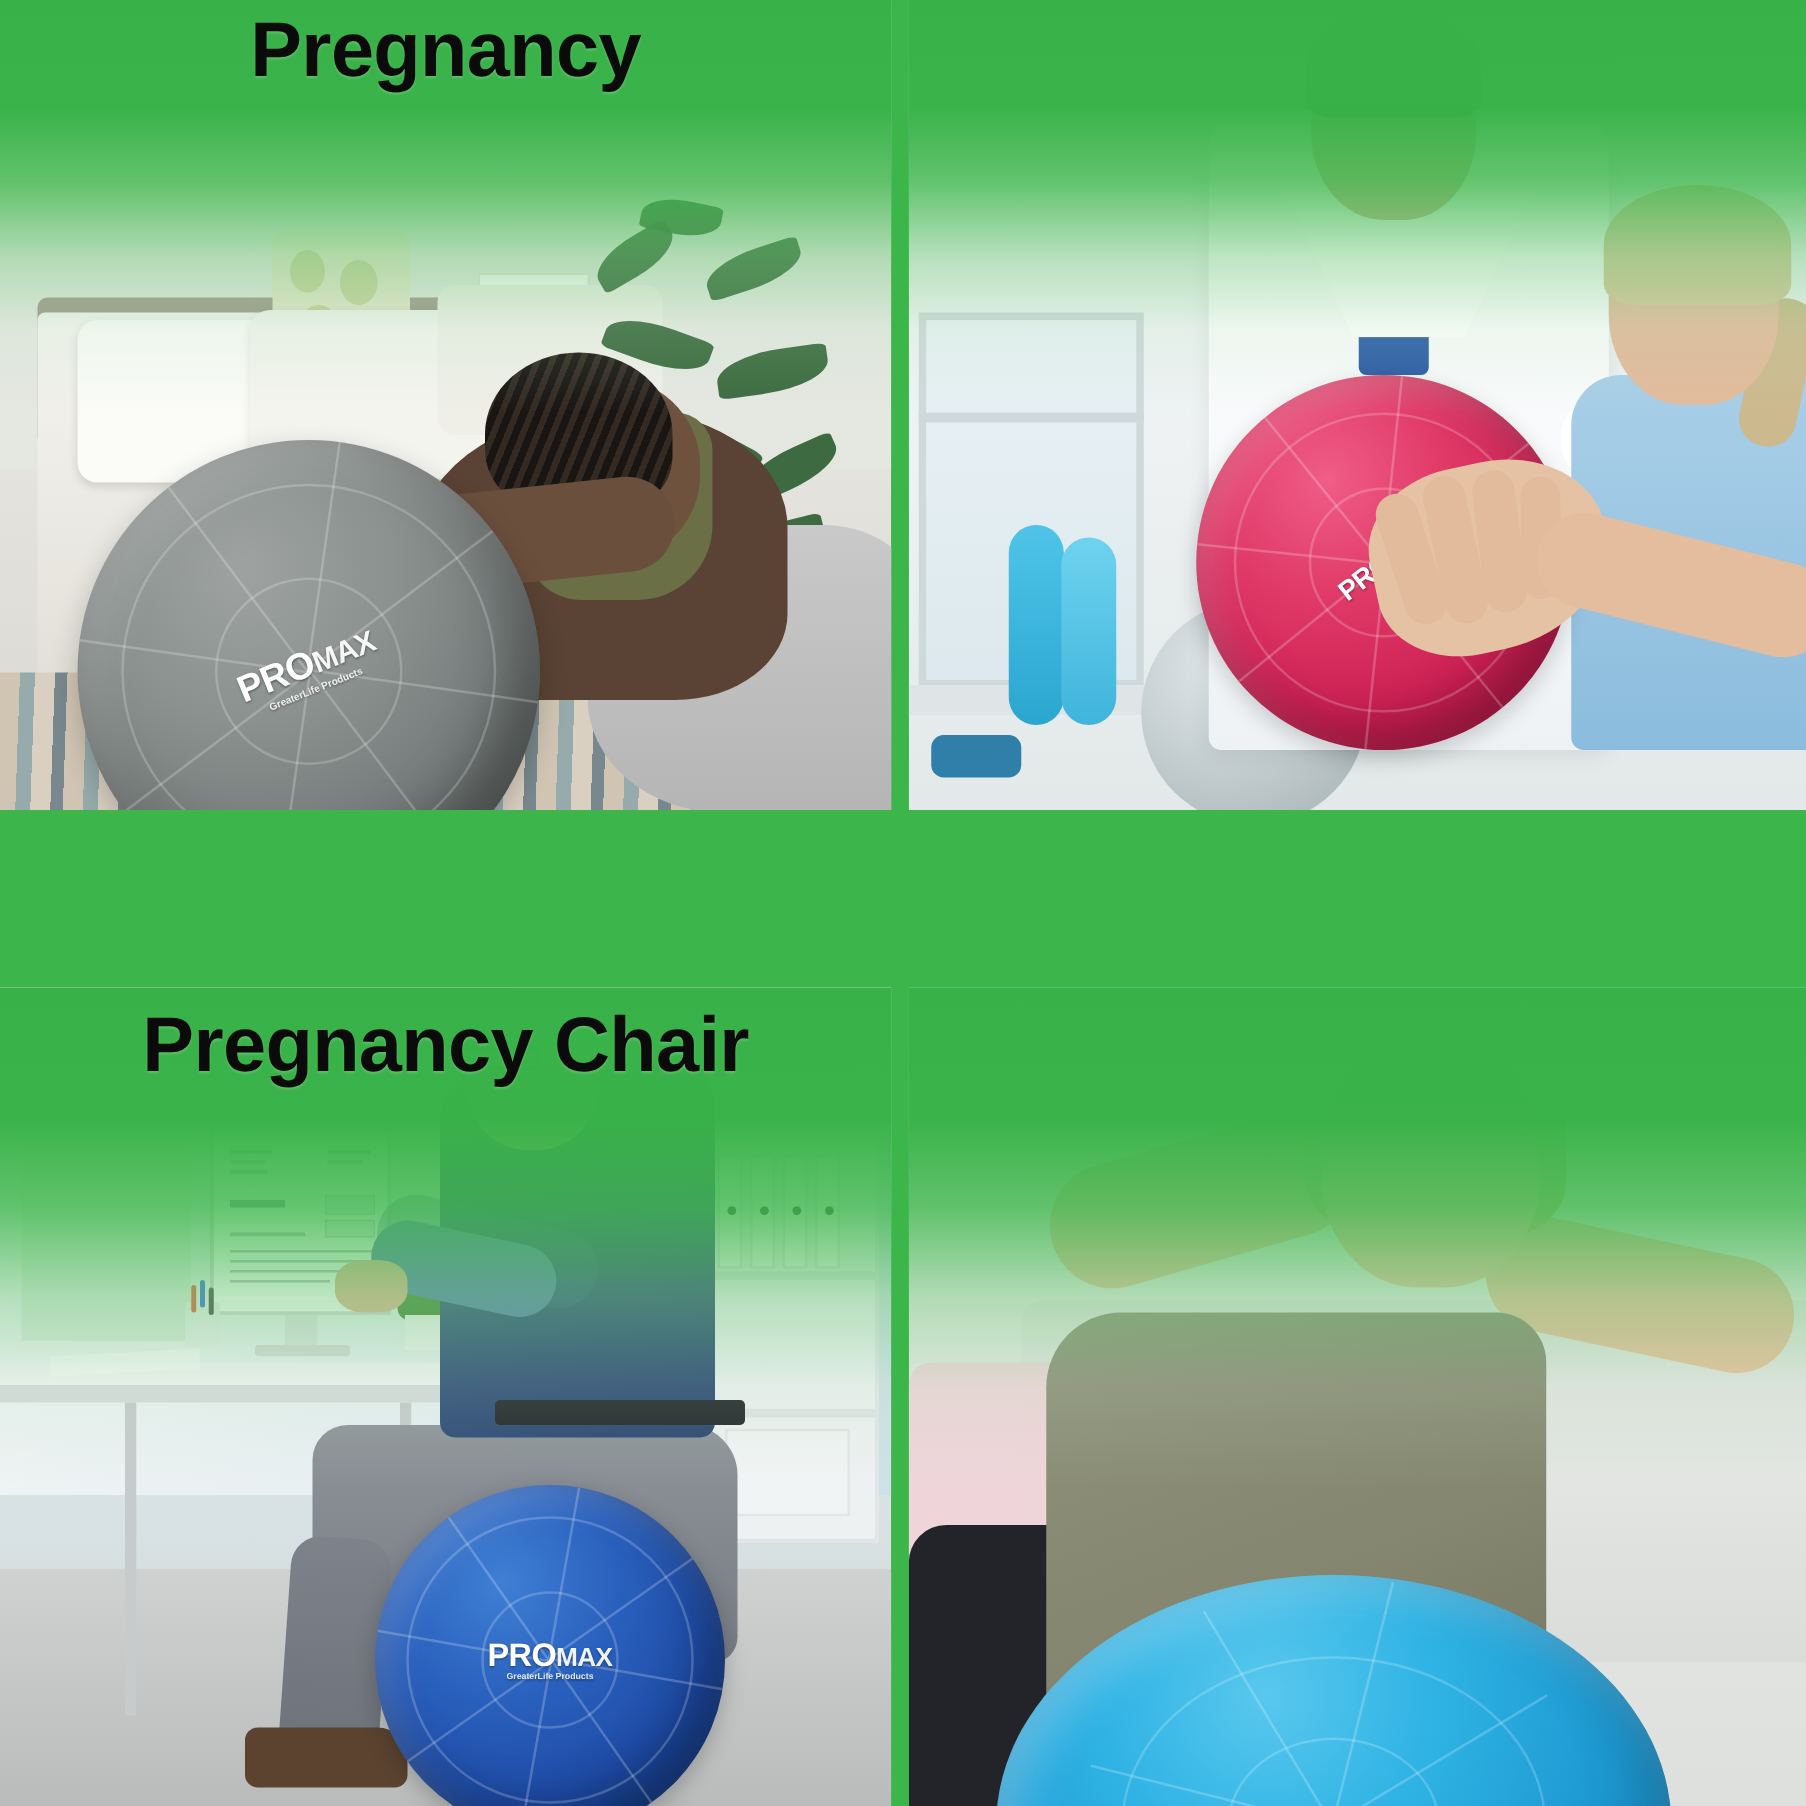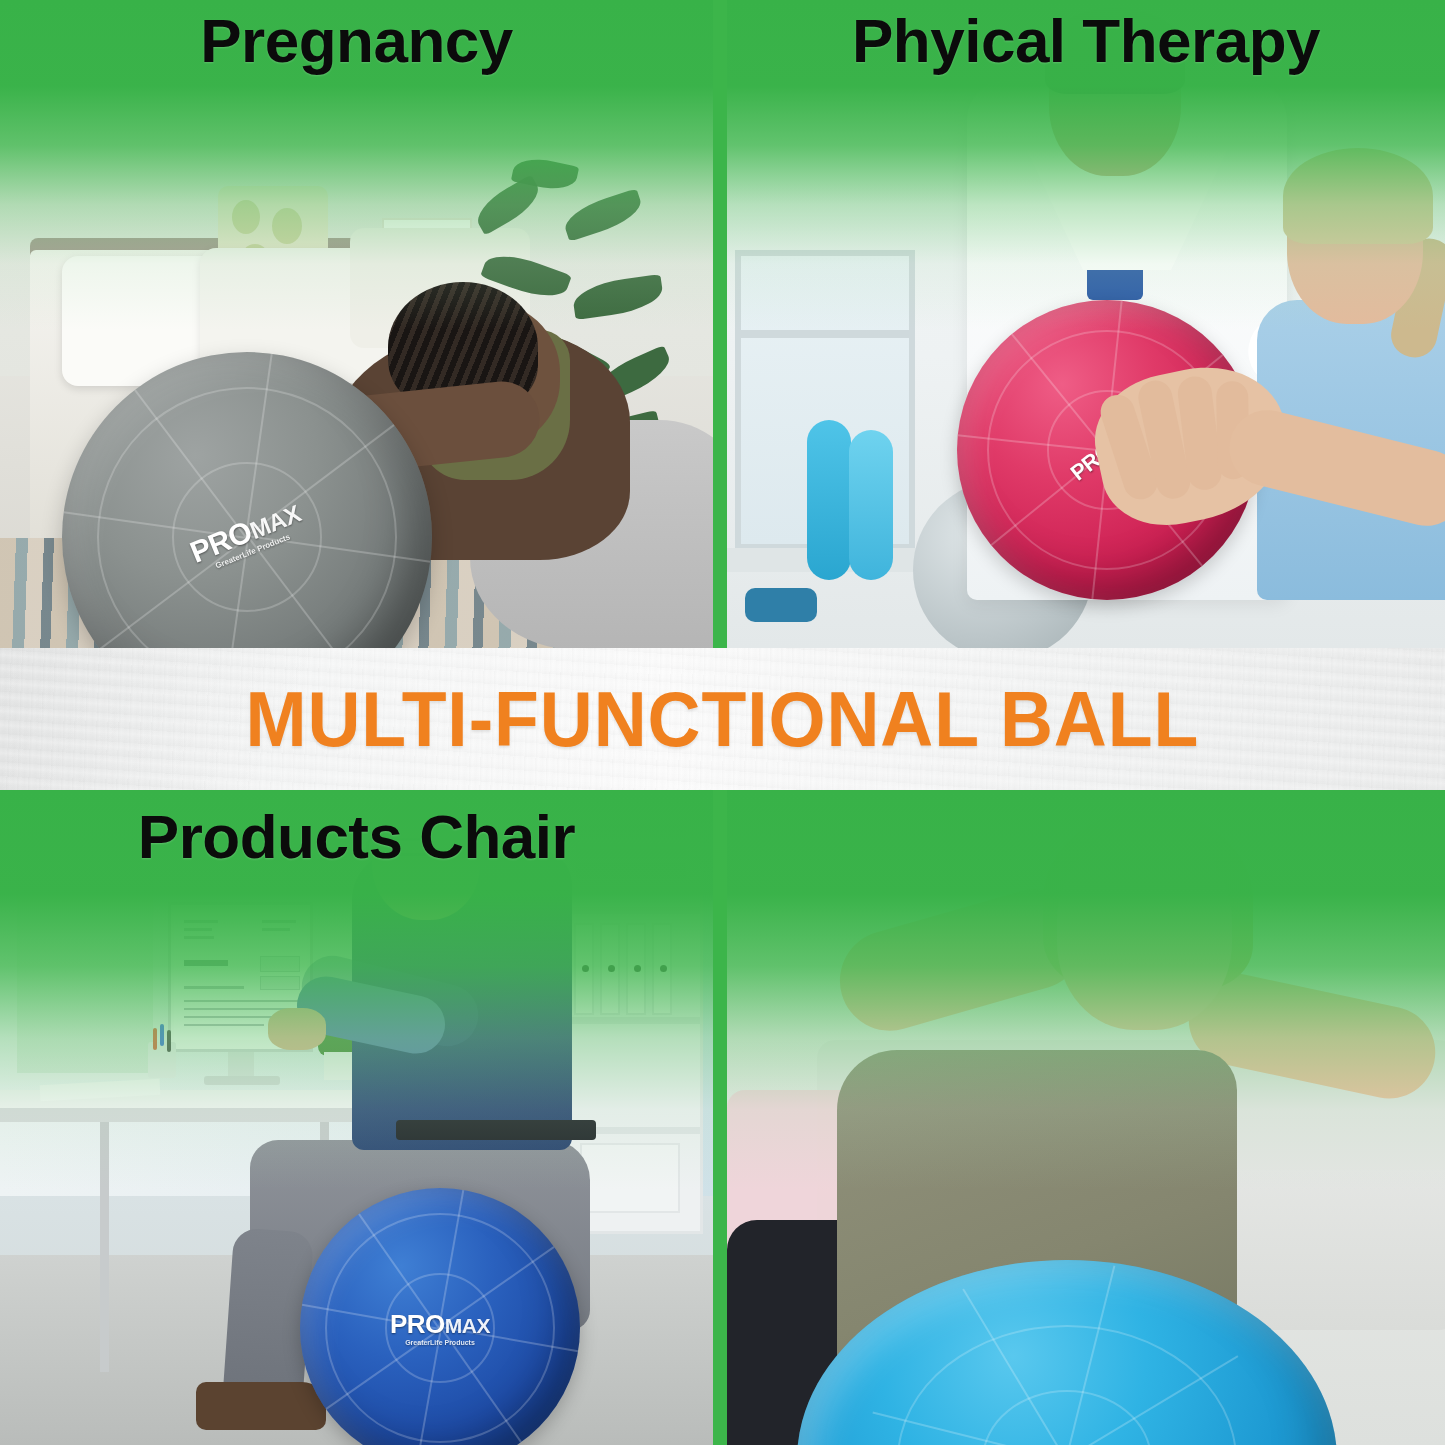--- a/index.html
+++ b/index.html
@@ -348,27 +348,23 @@
         </div>
         <div class="sc tr-hand">
           <div class="finger" style="left:16px;top:10px;width:34px;height:108px;transform:rotate(-6deg);"></div>
           <div class="finger" style="left:52px;top:4px;width:34px;height:120px;"></div>
           <div class="finger" style="left:88px;top:8px;width:34px;height:114px;transform:rotate(5deg);"></div>
           <div class="finger" style="left:122px;top:20px;width:32px;height:98px;transform:rotate(11deg);"></div>
         </div>
         <div class="sc tr-forearm"></div>
       </div>
       <div class="green-fade"></div>
-      <div class="panel-label">Phyical Therapy</div>
     </div>
   </div>
 
-  <div class="banner">
-    <div class="banner-text">MULTI-FUNCTIONAL BALL</div>
-  </div>
 
   <div class="row row-bottom">
 
     <div class="panel panel-bl">
       <div class="photo">
         <div class="bl-bg"></div>
         <div class="sc bl-wall"></div>
         <div class="sc bl-floor"></div>
         <div class="sc bl-window"></div>
 
@@ -442,21 +438,21 @@
           </div>
           <div class="ring" style="width:110px;height:110px;"></div>
           <div class="ring" style="width:230px;height:230px;"></div>
           <div class="logo">
             <span class="pro" style="font-size:26px;">PRO</span><span class="max" style="font-size:21px;">MAX</span>
             <span class="tag" style="font-size:7px;">GreaterLife Products</span>
           </div>
         </div>
       </div>
       <div class="green-fade tall"></div>
-      <div class="panel-label lower">Products Chair</div>
+      <div class="panel-label lower">Pregnancy Chair</div>
     </div>
 
     <div class="panel panel-br">
       <div class="photo">
         <div class="br-bg"></div>
         <div class="sc br-sofa"></div>
         <div class="sc br-sofa-back"></div>
         <div class="sc br-pillow"></div>
         <div class="sc br-dark"></div>
 

